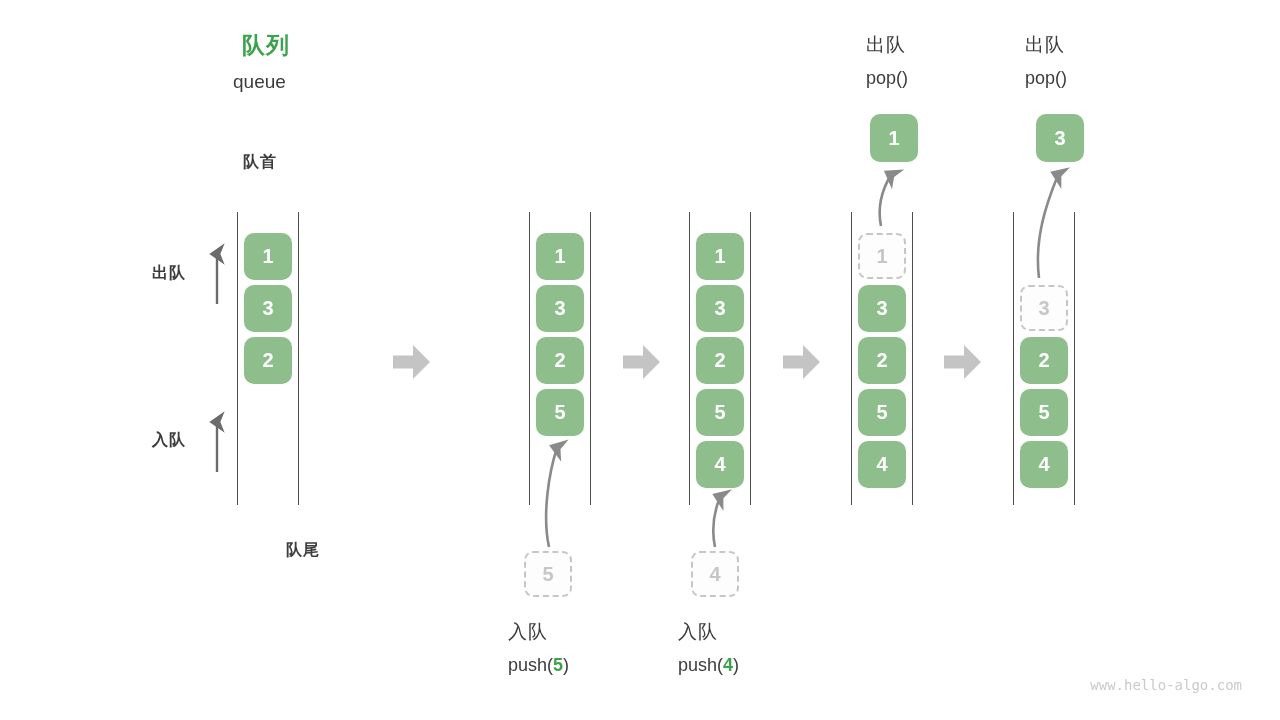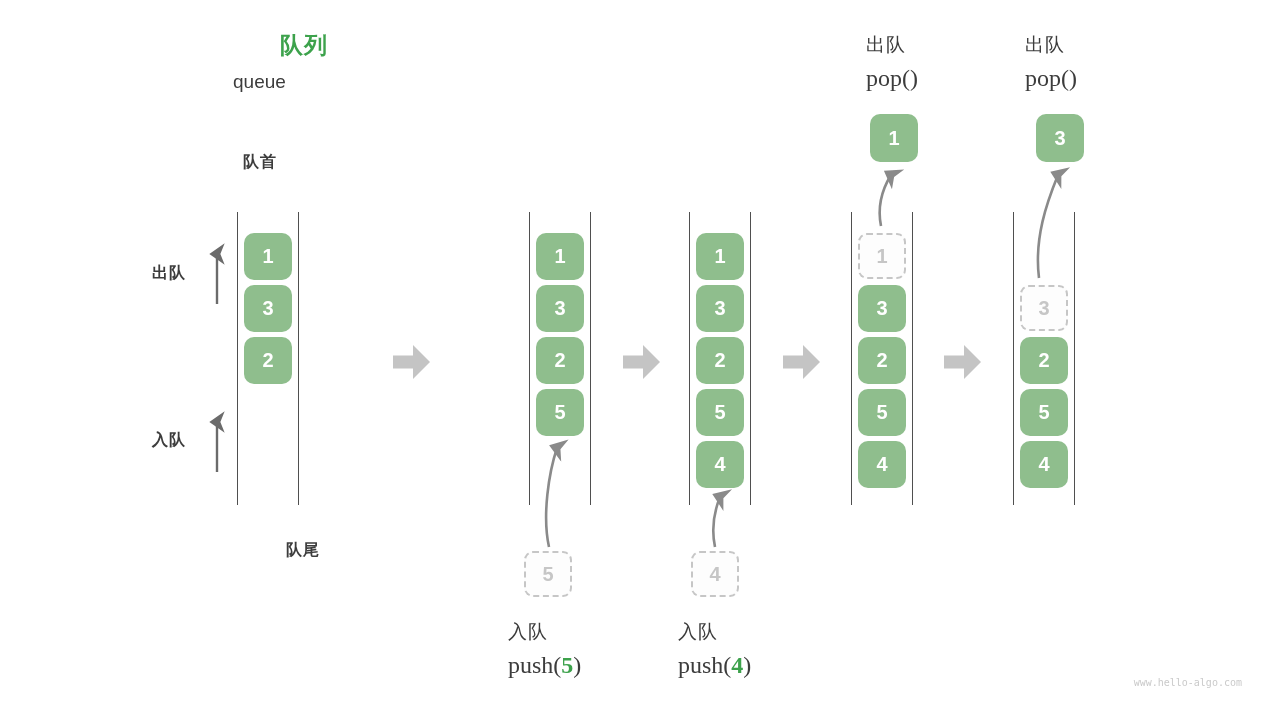--- a/index.html
+++ b/index.html
@@ -30,34 +30,34 @@
     font-size:20px;font-weight:bold;display:flex;align-items:center;justify-content:center;
   }
   .ghost.ext{left:auto;}
   .popped{
     position:absolute;width:48px;height:48px;border-radius:10px;background:#8fbe8d;
     color:#fff;font-size:20px;font-weight:bold;display:flex;align-items:center;justify-content:center;
   }
   
   .op{line-height:33px;white-space:nowrap;}
   .op .zh{font-size:19px;color:#3c3c3c;letter-spacing:1px;}
-  .op .code{font-family:Liberation Serif, serif;font-size:24px;color:#3c3c3c;}
+  .op .code{font-family:Liberation Sans, sans-serif;font-size:18px;color:#3c3c3c;}
   .op .arg{color:#3da24c;font-weight:bold;}
   .watermark{
-    font-family:"DejaVu Sans Mono","Liberation Mono",monospace;font-size:10px;color:#cacaca;
+    font-family:"DejaVu Sans Mono","Liberation Mono",monospace;font-size:14px;color:#cacaca;
   }
   svg{display:block;}
   .overlay{position:absolute;left:0;top:0;pointer-events:none;}
 </style>
 </head>
 <body>
 
 <div id="canvas">
 
-  <div class="abs title-zh" style="left:242px;top:30px;margin-left:38px;">队列</div>
+  <div class="abs title-zh" style="left:242px;top:30px;">队列</div>
   <div class="abs title-en" style="left:233px;top:71px;">queue</div>
 
   <div class="abs lbl" style="left:243px;top:152px;">队首</div>
   <div class="abs lbl" style="left:243px;top:540px;margin-left:43px;">队尾</div>
 
   <div class="abs lbl" style="left:152px;top:263px;">出队</div>
   <div class="abs lbl" style="left:152px;top:430px;">入队</div>
 
   <svg class="overlay" width="1280" height="720" viewBox="0 0 1280 720">
     <defs>

